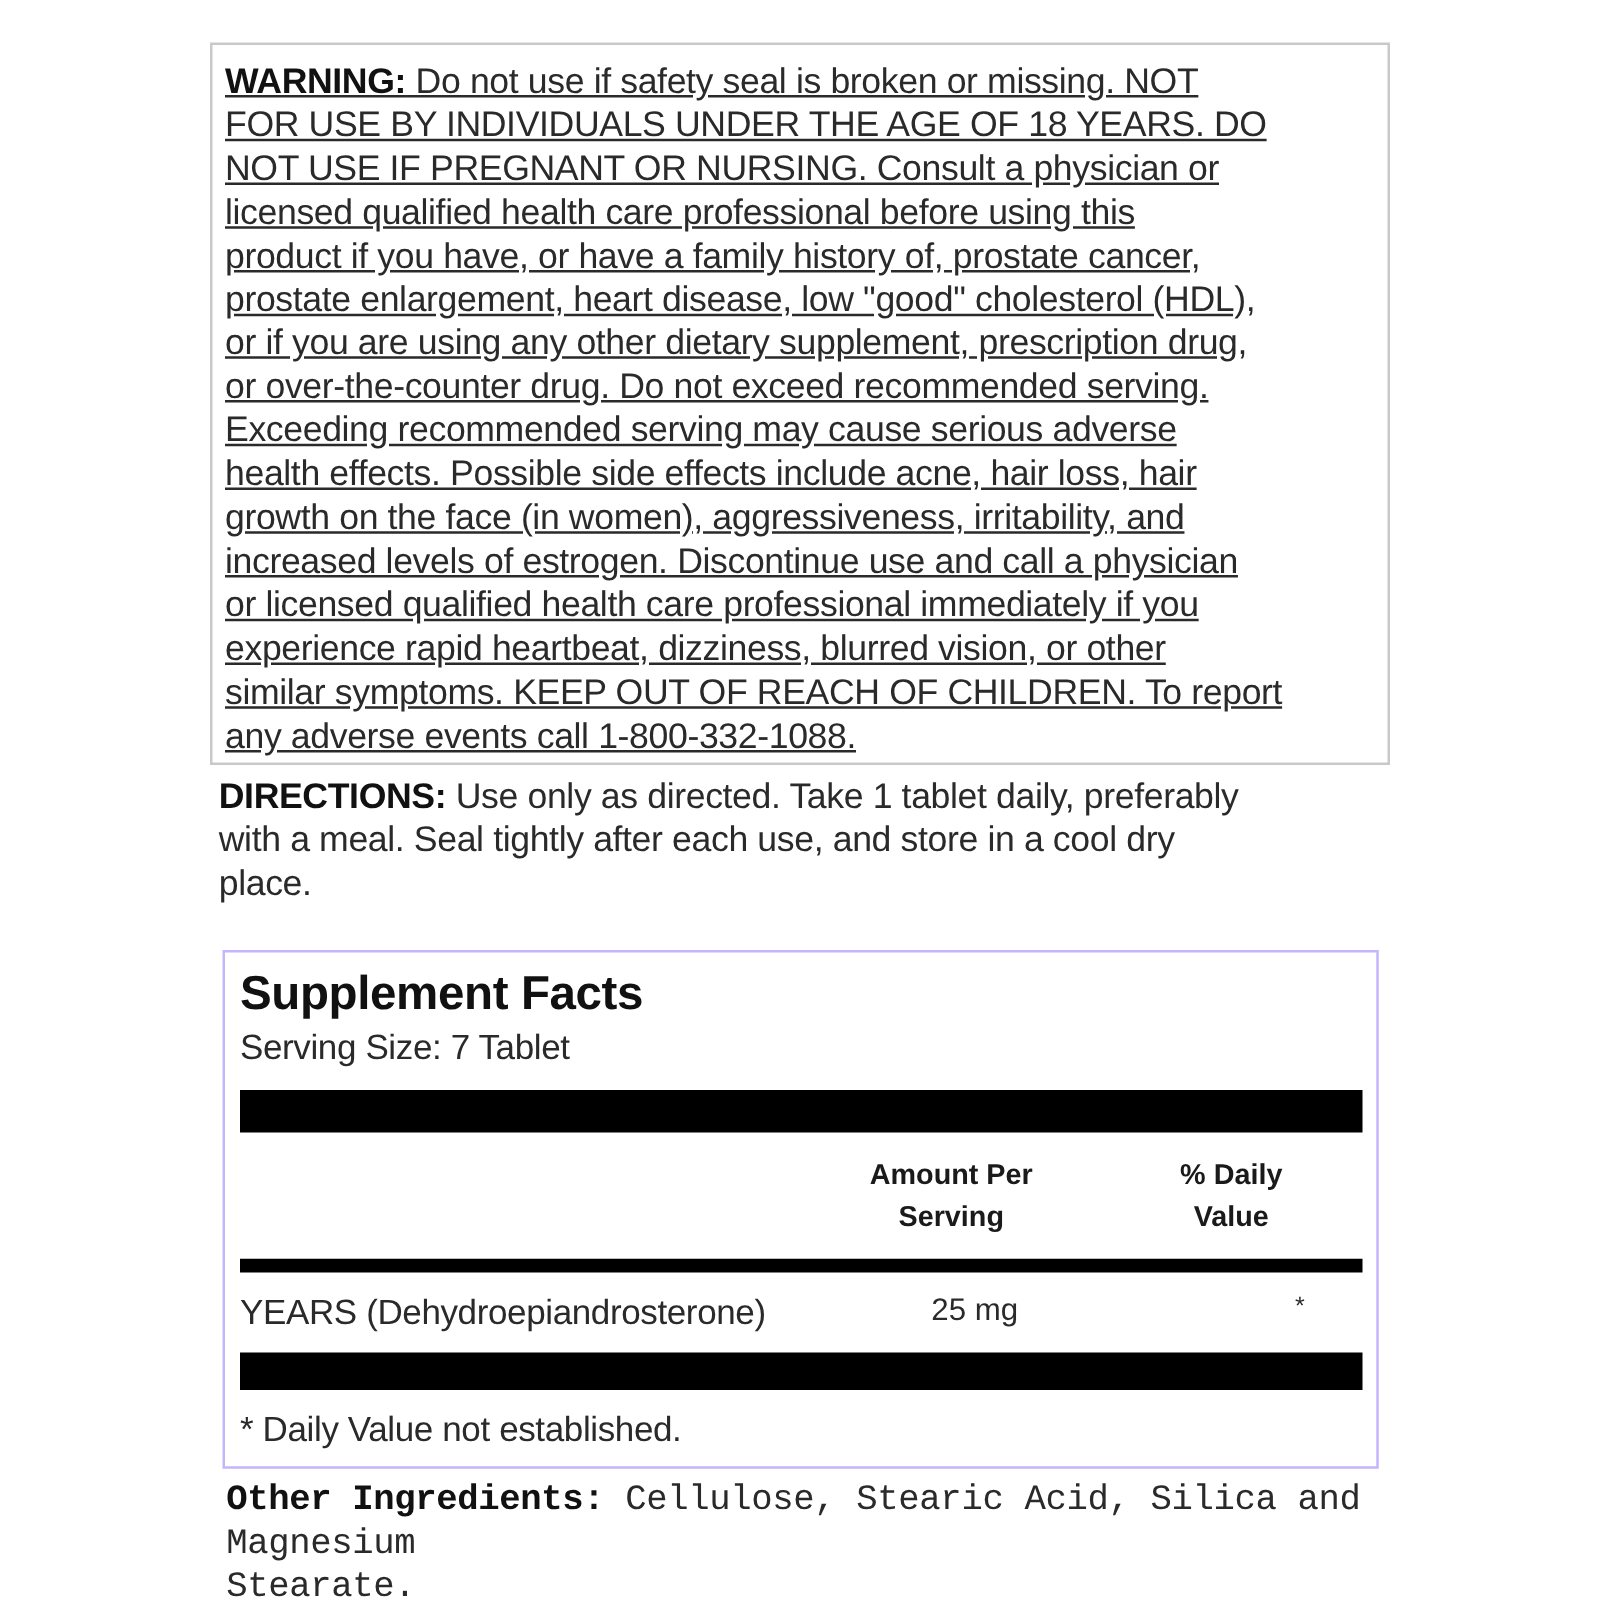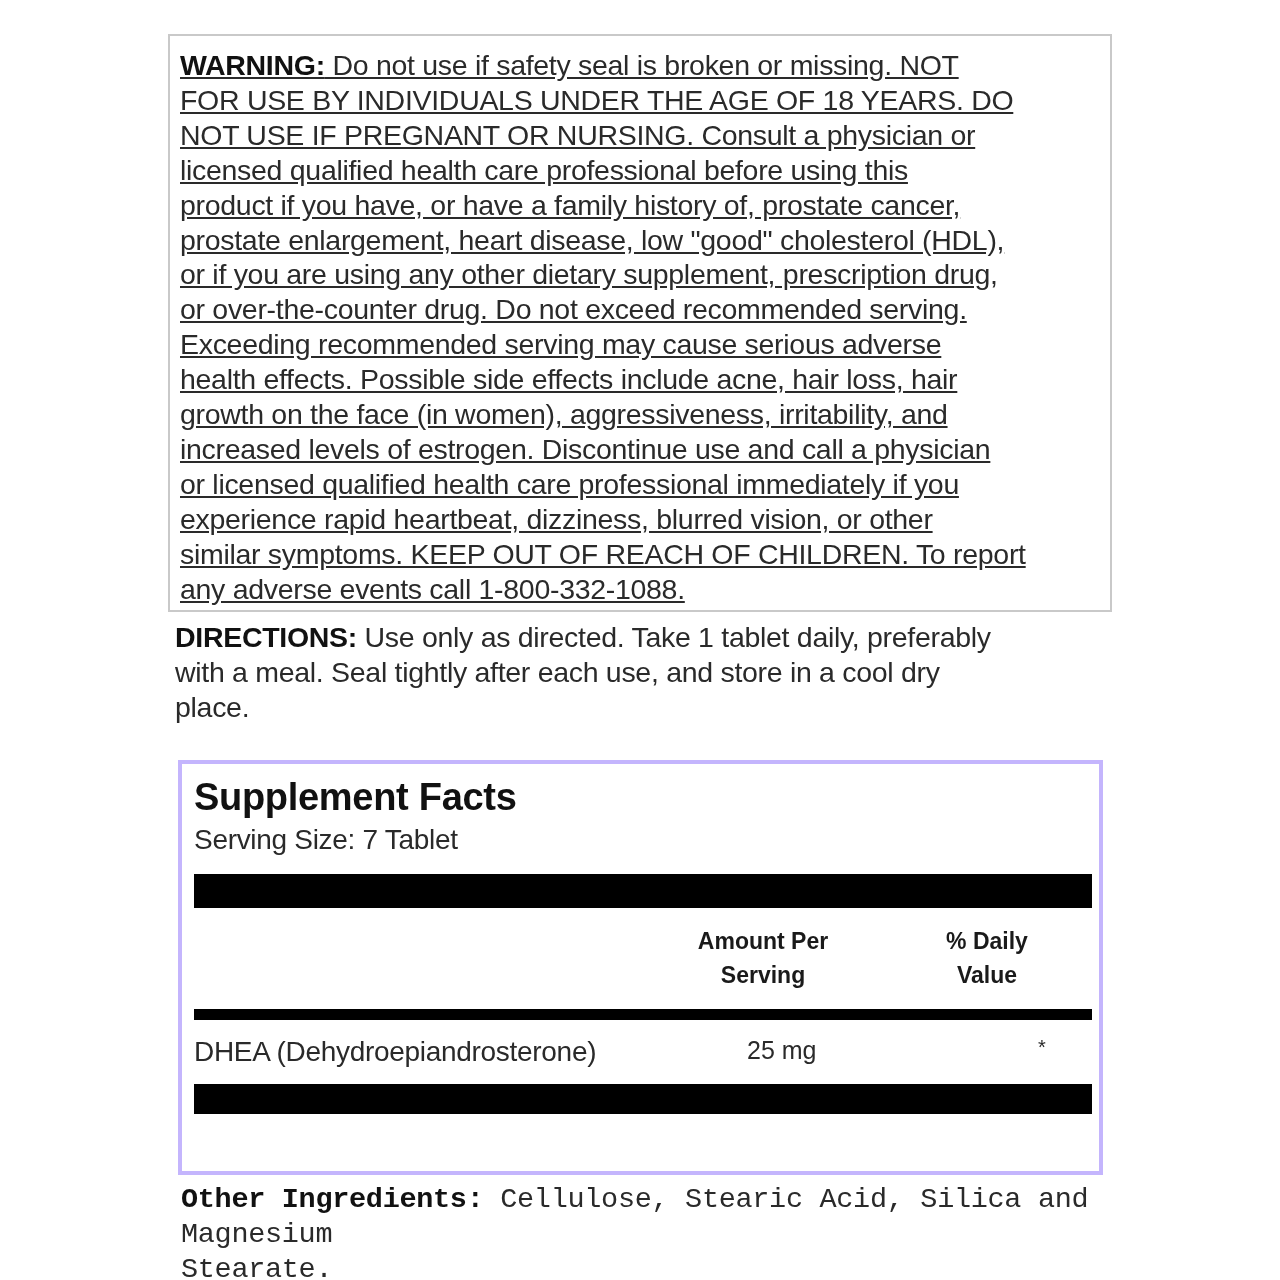--- a/index.html
+++ b/index.html
@@ -40,21 +40,21 @@
       top: 620px;
       width: 930px;
     }
     .facts-box {
       position: absolute;
       left: 178px;
       top: 760px;
       width: 925px;
       height: 415px;
       box-sizing: border-box;
-      border: 4px solid #c4b5fd;
+      border: 2px solid #c4b5fd;
     }
     .facts-title {
       position: absolute;
       left: 12px;
       top: 12px;
       font-size: 38px;
       font-weight: bold;
       color: #111;
       letter-spacing: -0.3px;
     }
@@ -149,25 +149,26 @@
   <div class="bar-thick" style="top:110px;height:34px;"></div>
 
   <div class="col-head" style="left:488px;top:160px;width:186px;">Amount Per
 Serving</div>
   <div class="col-head" style="left:730px;top:160px;width:150px;">% Daily
 Value</div>
 
   <div class="bar-thick" style="top:245px;height:11px;"></div>
 
   <div>
-    <span class="row-name">DHEA (Dehydroepiandrosterone)</span>
+    <span class="row-name">YEARS (Dehydroepiandrosterone)</span>
     <span class="row-amount">25 mg</span>
     <span class="row-dv">*</span>
   </div>
 
   <div class="bar-thick" style="top:320px;height:30px;"></div>
 
+  <div class="footnote">* Daily Value not established.</div>
 </div>
 
 <div class="other-ingredients">
   <p class="para"><b>Other Ingredients:</b><span> Cellulose, Stearic Acid, Silica and Magnesium
 Stearate.</span></p>
 </div>
 
 </body></html>

